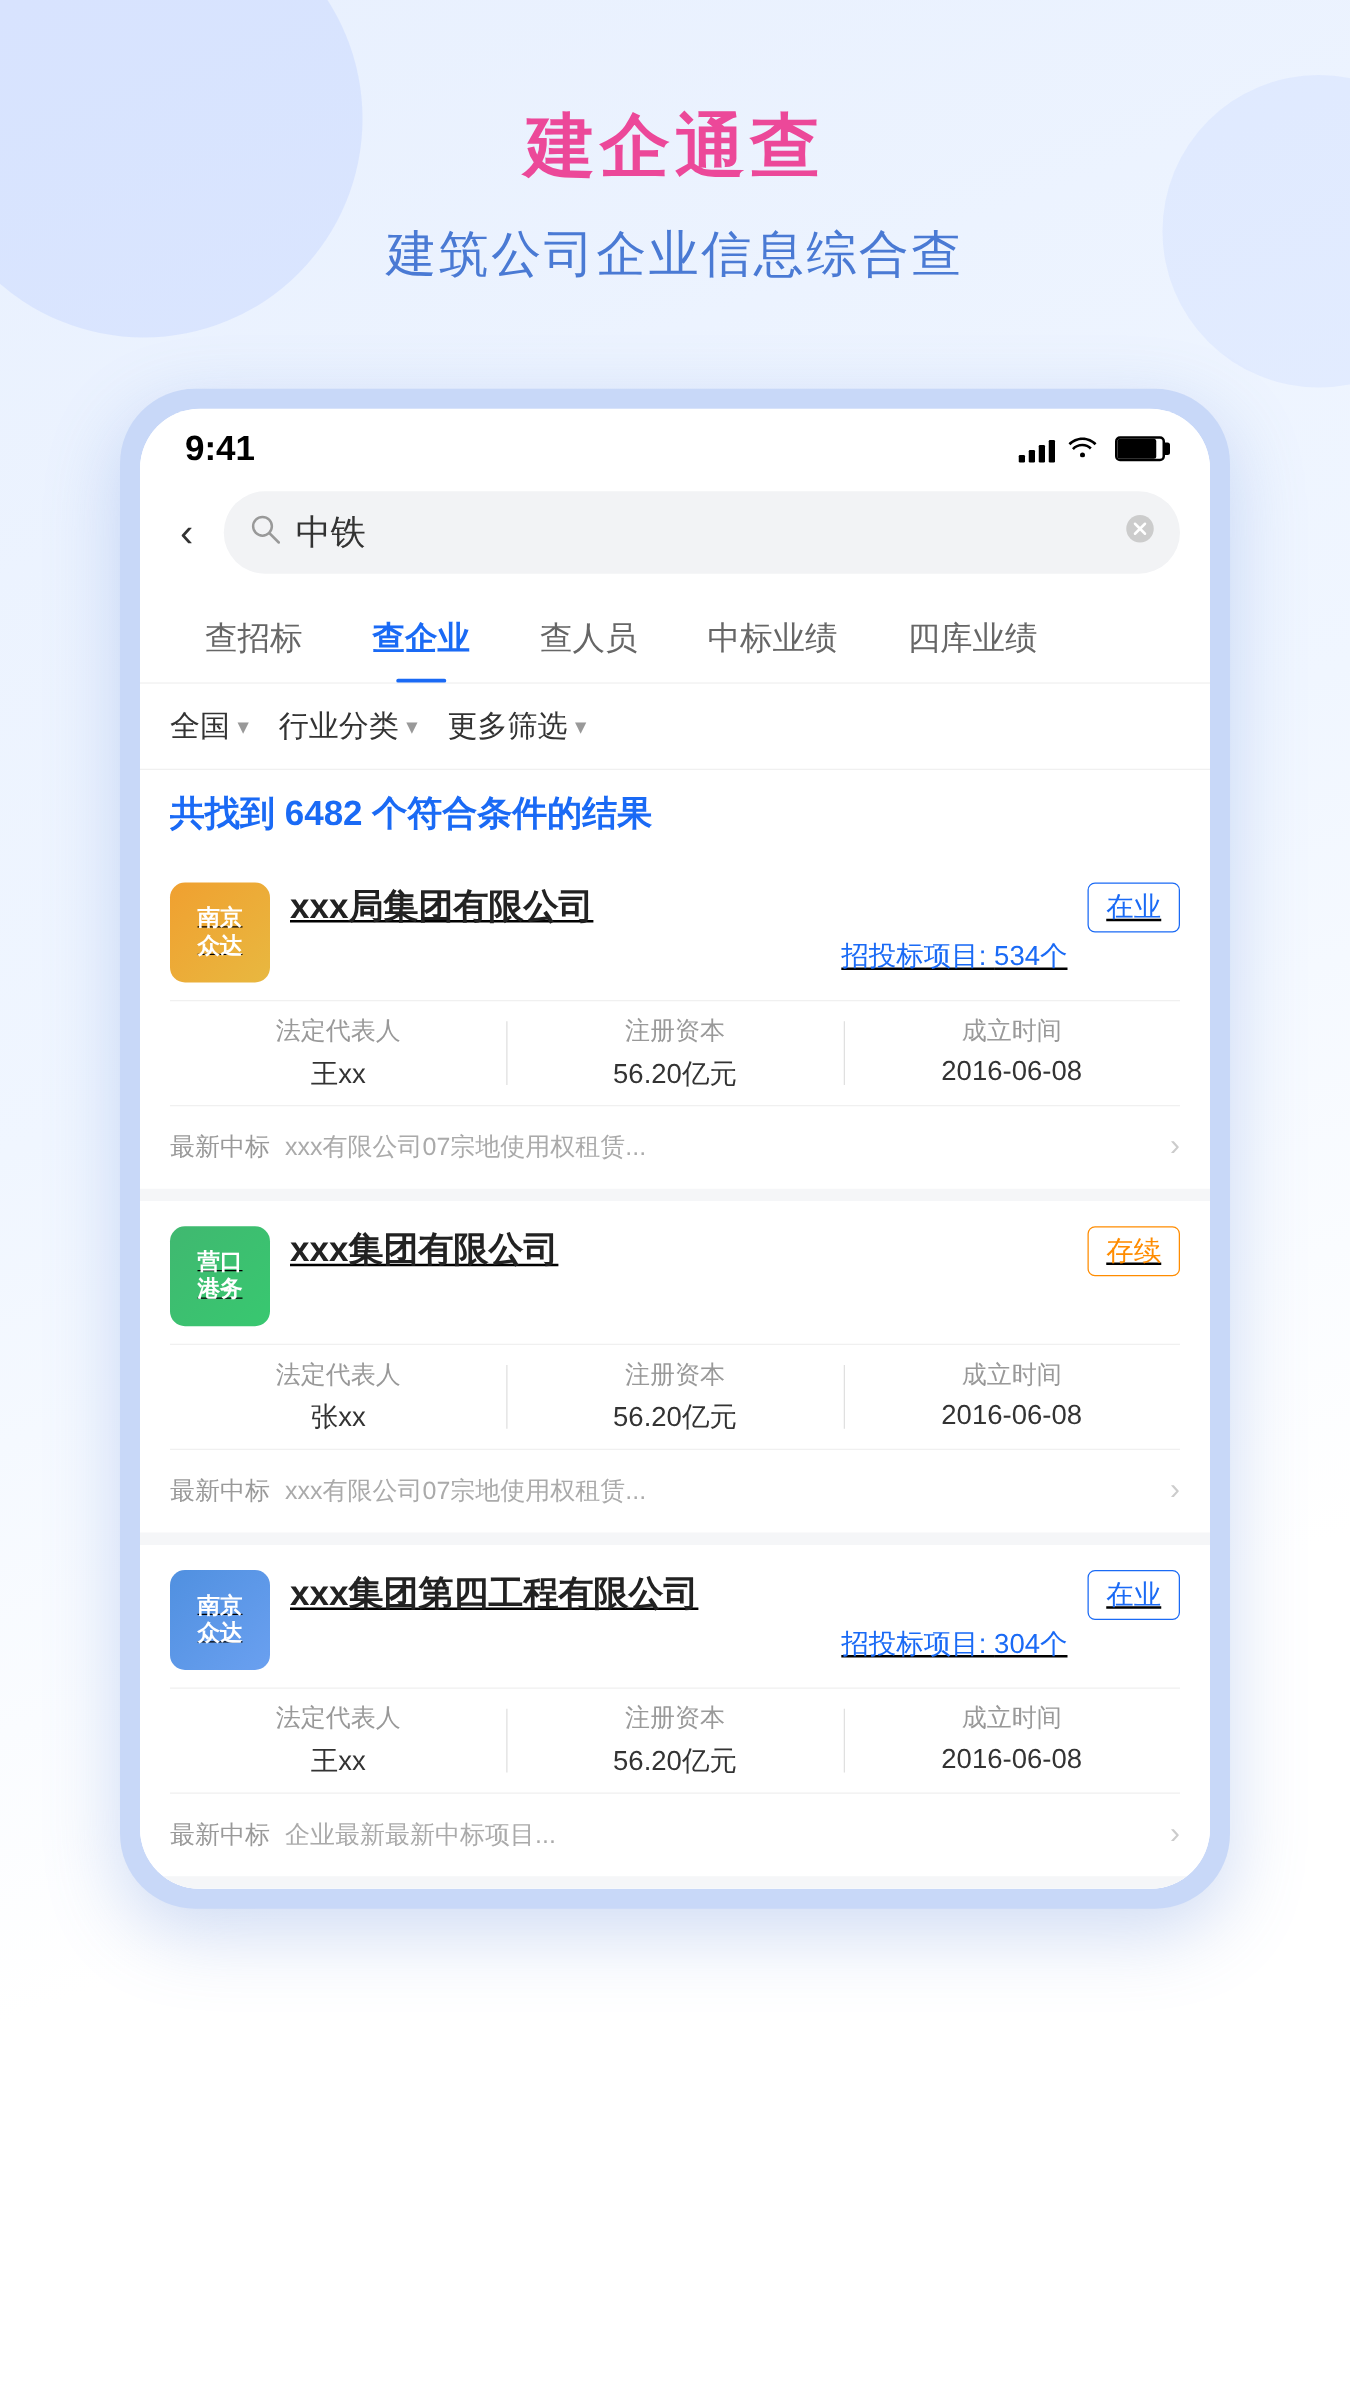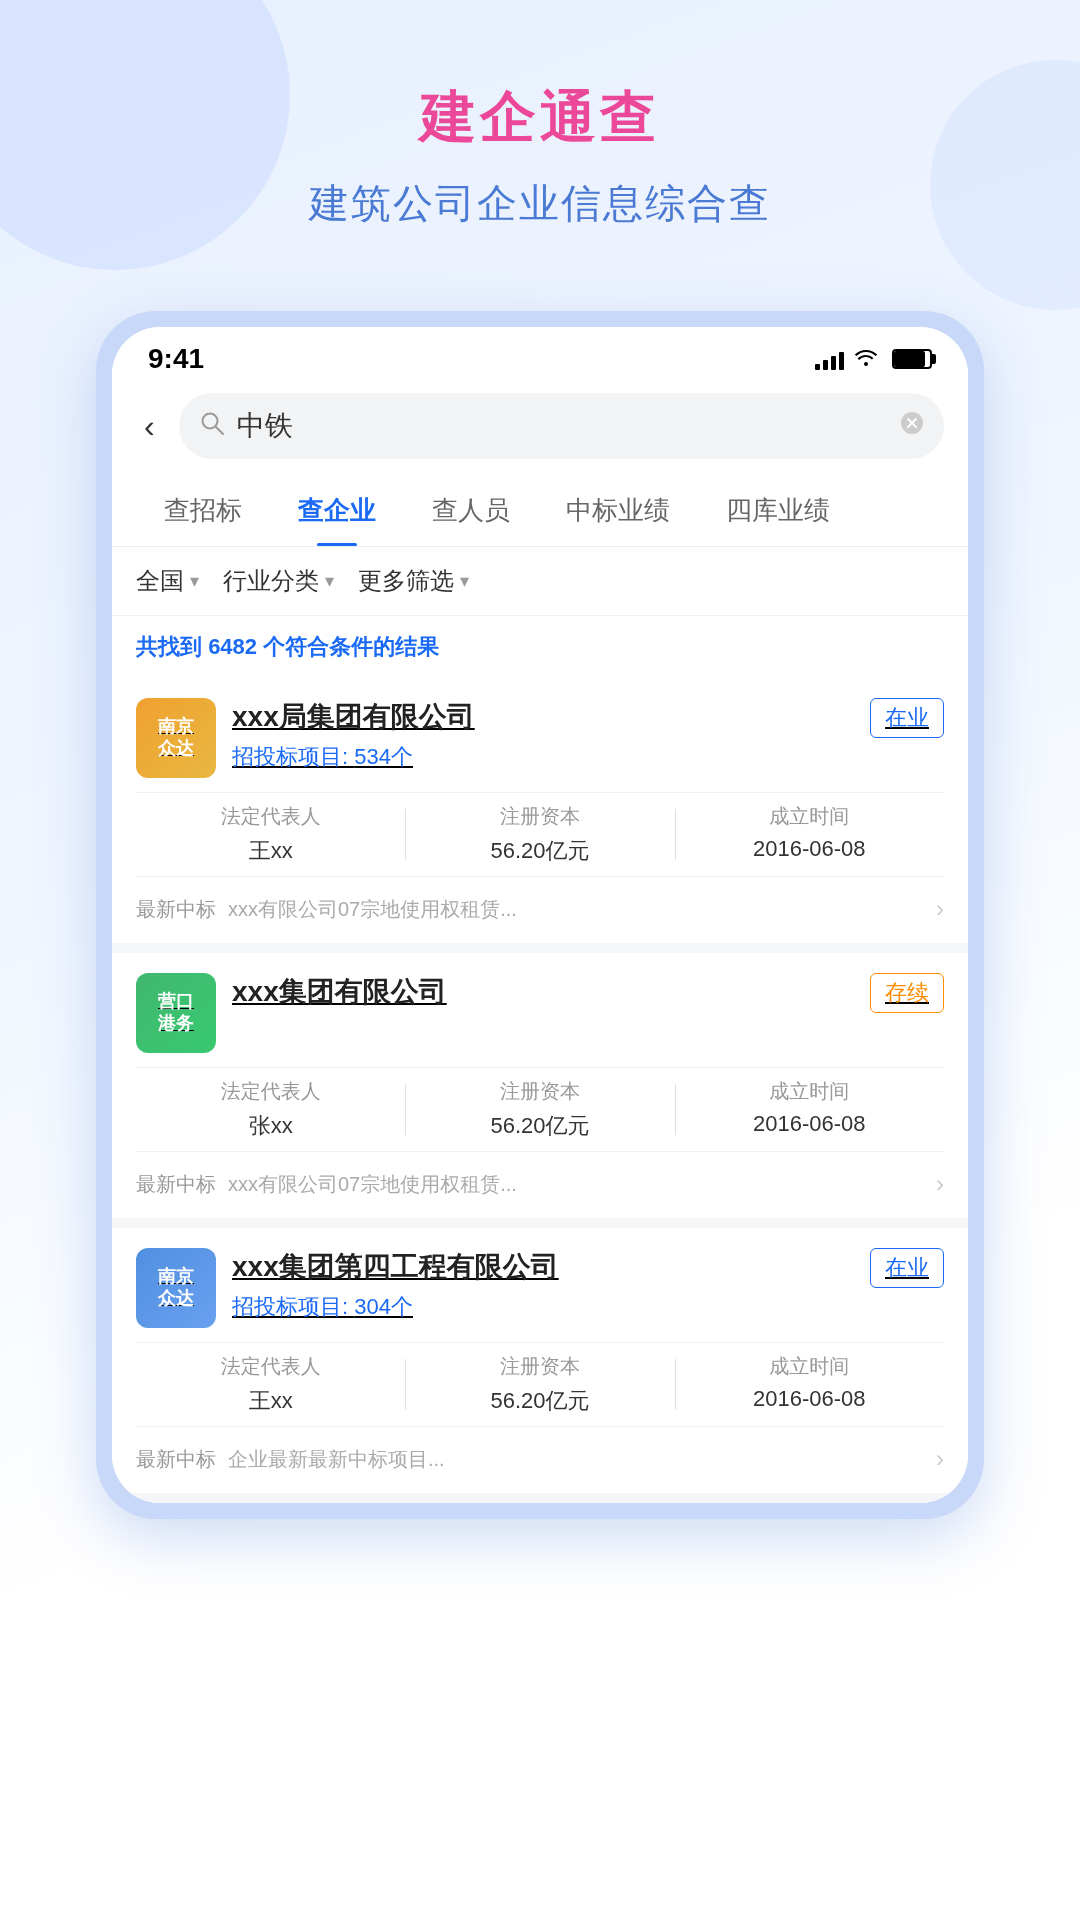--- a/index.html
+++ b/index.html
@@ -220,21 +220,21 @@
       color: #333;
     }
     .filter-arrow {
       font-size: 18px;
       color: #999;
     }
 
     
     .result-count {
       padding: 16px 24px;
-      font-size: 22px;
+      font-size: 28px;
       color: #666;
       background: #fff;
     }
     .result-count span {
       color: #1a6af5;
       font-weight: 600;
     }
 
     
     .company-card {
@@ -286,20 +286,21 @@
     }
     .company-name {
       font-size: 28px;
       font-weight: 600;
       color: #222;
       margin-bottom: 6px;
     }
     .project-count {
       font-size: 22px;
       color: #666;
+      text-align: right;
     }
     .project-count span {
       color: #1a6af5;
     }
     .status-badge {
       border: 1.5px solid #1a6af5;
       border-radius: 6px;
       padding: 4px 14px;
       font-size: 22px;
       color: #1a6af5;

